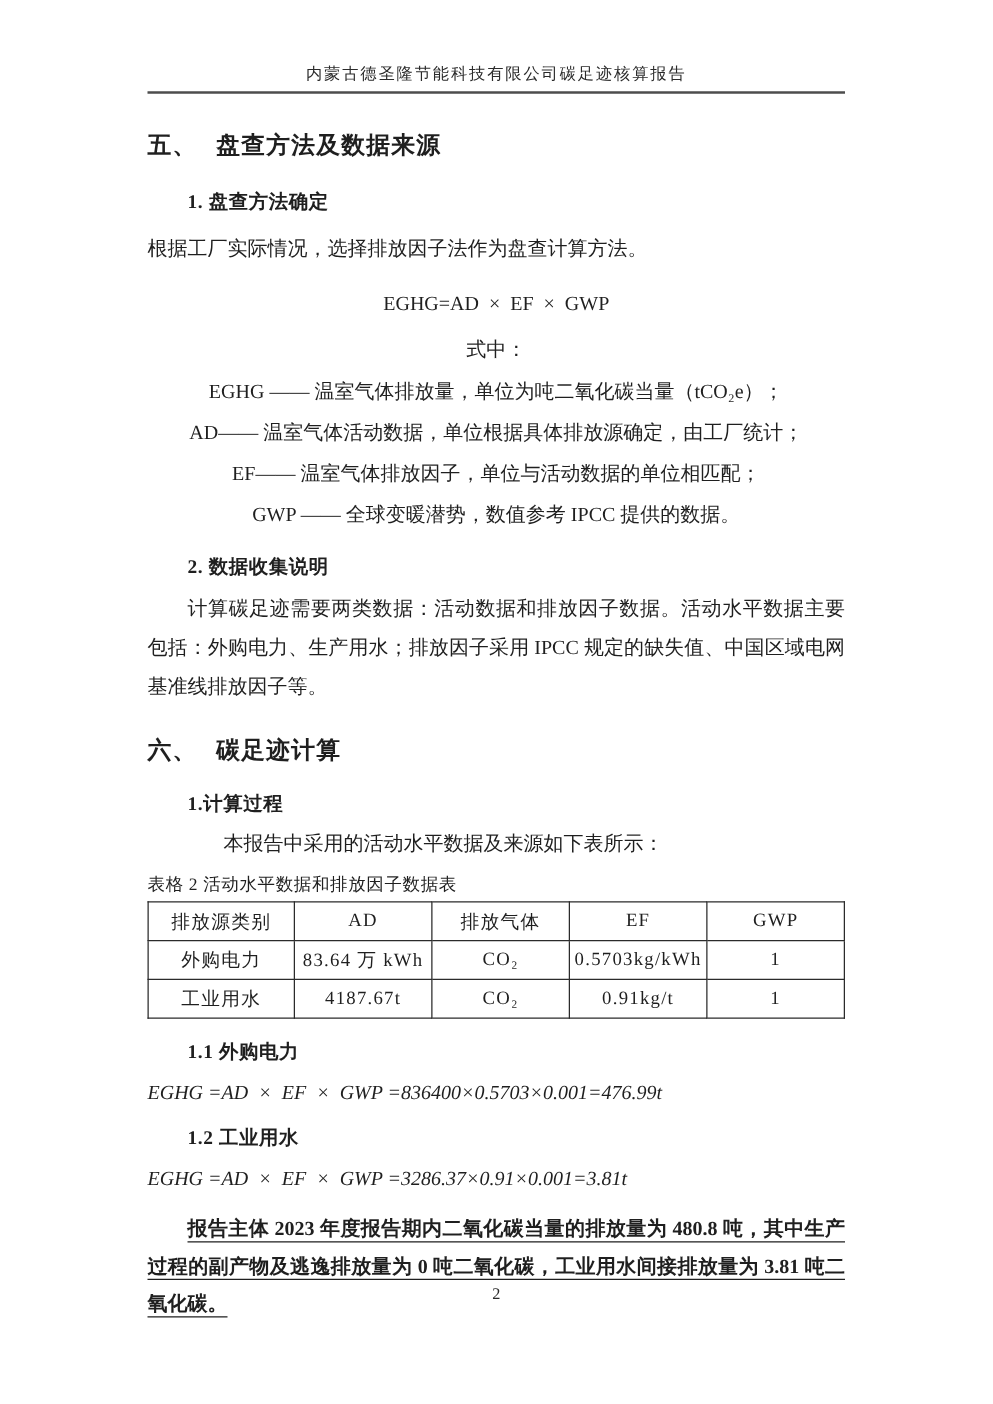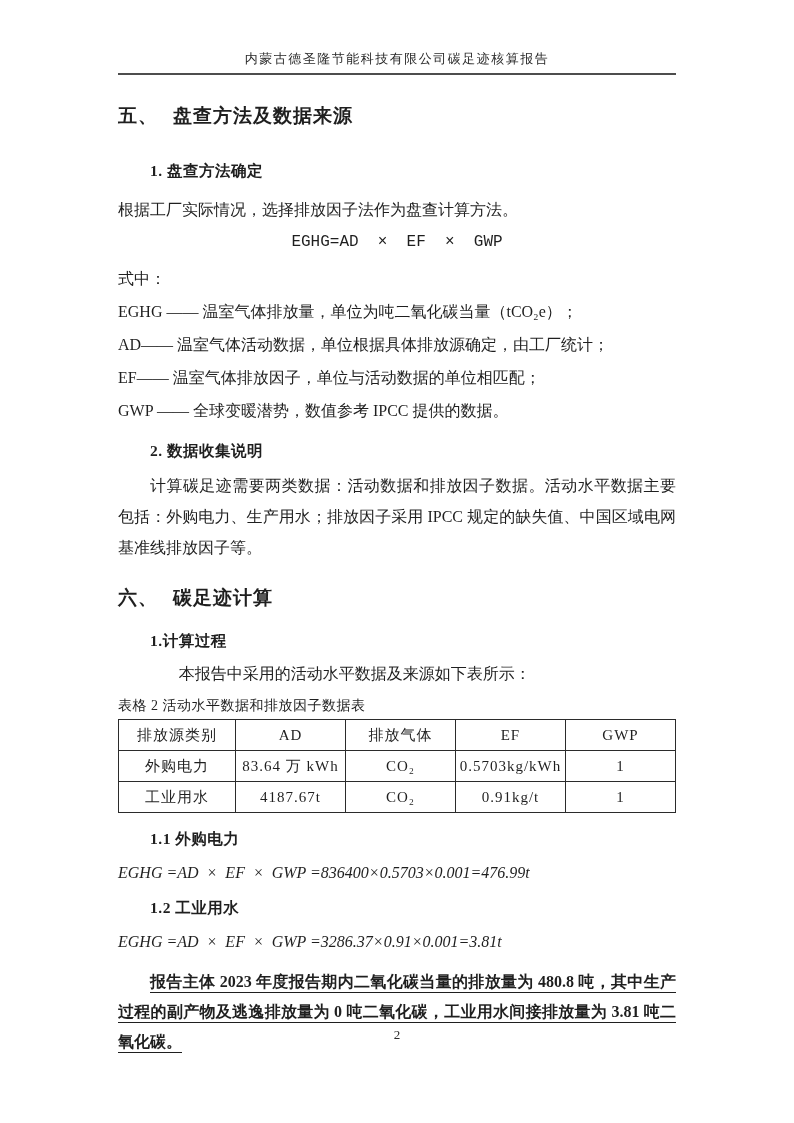--- a/index.html
+++ b/index.html
@@ -52,29 +52,29 @@
     font-size: 16px;
     line-height: 31px;
     margin: 10px 0 0 0;
     text-align: justify;
   }
   .indent2 { text-indent: 2em; }
   .indent-big { text-indent: 3.8em; }
   .formula-center {
     font-size: 16px;
     text-align: center;
-    margin: 8px 0 0 0;
+    margin: 20px 0 0 0;
     white-space: pre-wrap;
-    font-family: Liberation Mono, monospace;
   }
   .def-line {
     font-size: 16px;
     line-height: 32px;
     margin: 1px 0 0 0;
     white-space: pre-wrap;
+    text-align: center;
   }
   .table-caption {
     font-size: 14px;
     text-align: left;
     margin: 8px 0 4px 0;
     letter-spacing: 0.5px;
   }
   table.data-table {
     width: 100%;
     border-collapse: collapse;
@@ -129,21 +129,21 @@
     <div class="doc-header-text">内蒙古德圣隆节能科技有限公司碳足迹核算报告</div>
   </div>
 
   <div class="content">
 
     <div class="h1">
       <span class="h1-num">五、</span>
       <span class="h1-title">盘查方法及数据来源</span>
     </div>
 
-    <div class="h2" style="margin-top:32px">1. 盘查方法确定</div>
+    <div class="h2" style="margin-top:22px">1. 盘查方法确定</div>
 
     <p class="body-p" style="margin-top:12px">根据工厂实际情况，选择排放因子法作为盘查计算方法。</p>
 
     <p class="formula-center">EGHG=AD  ×  EF  ×  GWP</p>
 
     <p class="def-line" style="margin-top:12px">式中：</p>
 
     <p class="def-line">EGHG —— 温室气体排放量，单位为吨二氧化碳当量（tCO₂e）；</p>
     <p class="def-line">AD—— 温室气体活动数据，单位根据具体排放源确定，由工厂统计；</p>
     <p class="def-line">EF—— 温室气体排放因子，单位与活动数据的单位相匹配；</p>

